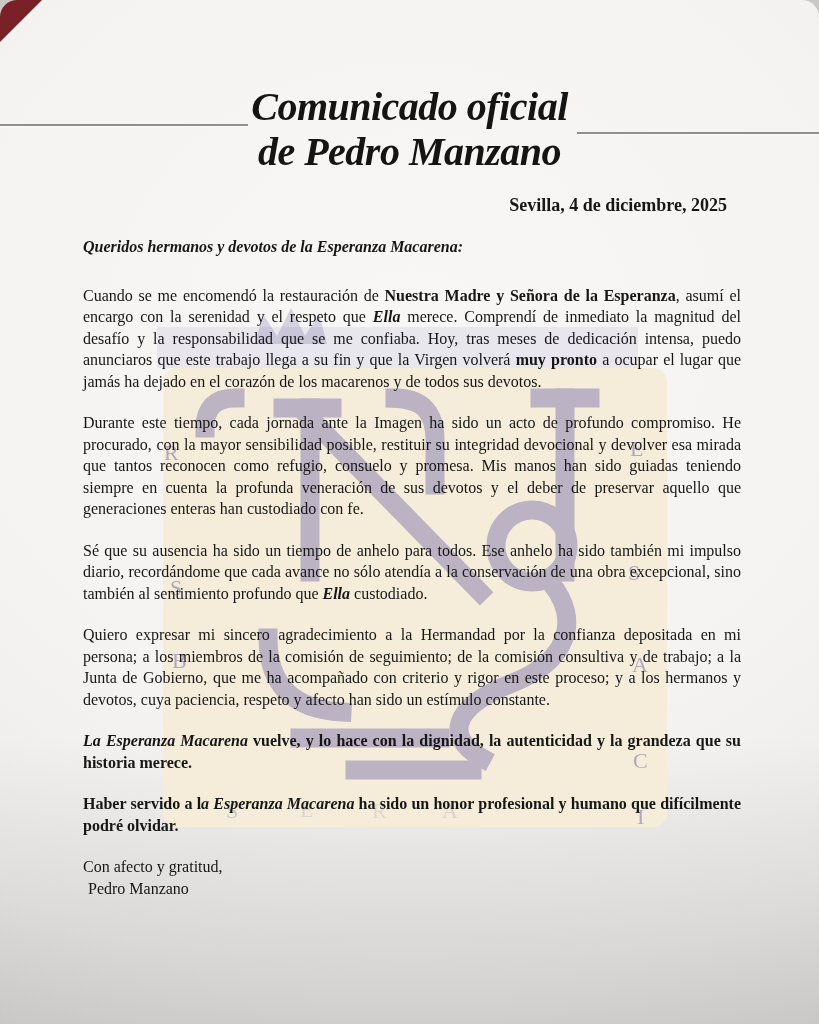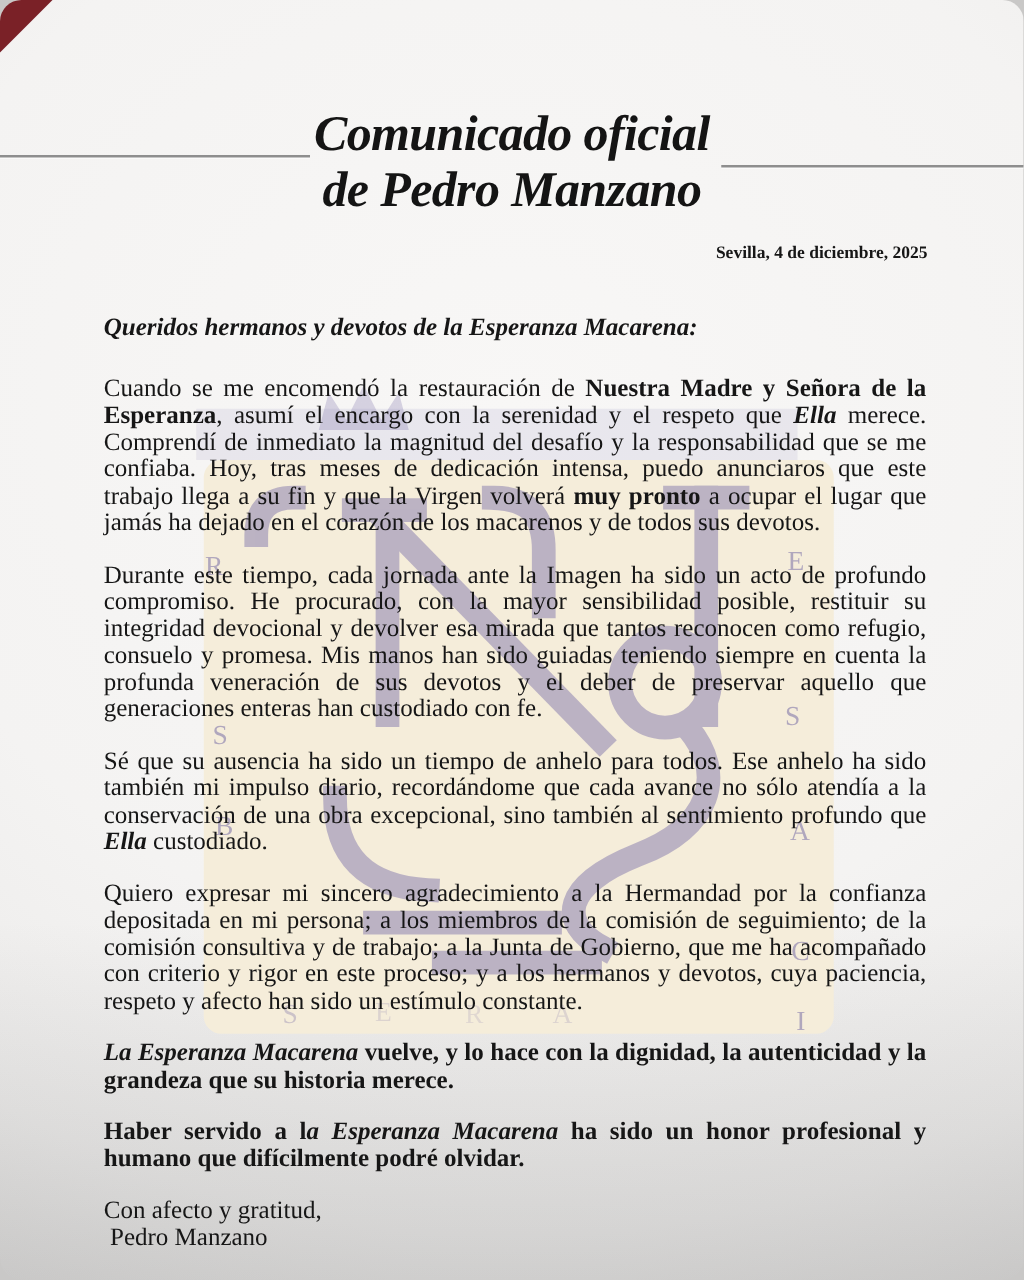--- a/index.html
+++ b/index.html
@@ -13,28 +13,28 @@
   }
   
   .corner{position:absolute;top:0;left:0;width:0;height:0;z-index:6;
     border-top:42px solid #7a2127;border-right:42px solid transparent;}
   
   .title{position:absolute;top:84px;left:0;width:100%;text-align:center;z-index:4;
     font-style:italic;font-weight:bold;font-size:40px;line-height:45px;letter-spacing:-0.5px;color:#141414;}
   .rule{position:absolute;height:2px;background:#8e8e8e;z-index:3;box-shadow:0 1px 0 rgba(255,255,255,.7);}
   .rule-left{top:124px;left:0;width:248px;}
   .rule-right{top:132px;left:577px;width:242px;}
-  .dateline{position:absolute;top:195px;right:77px;z-index:4;
-    font-weight:bold;font-size:14px;}
+  .dateline{position:absolute;top:195px;right:92px;z-index:4;
+    font-weight:bold;font-size:18px;}
   
   .wm{position:absolute;left:0;top:0;width:819px;height:1024px;z-index:1;}
   .wm svg{position:absolute;left:150px;top:300px;}
   .wm-letter{position:absolute;font-family:"Liberation Serif",serif;font-size:22px;color:#6e63a2;opacity:.5;z-index:2;}
   
-  .letter{position:absolute;left:83px;top:252px;width:658px;z-index:4;font-size:20px;line-height:21.5px;}
+  .letter{position:absolute;left:83px;top:236px;width:658px;z-index:4;font-size:16px;line-height:21.5px;}
   .salutation{font-weight:bold;font-style:italic;margin:0 0 27px 0;}
   .para{margin:0 0 20px 0;text-align:justify;}
   .para.bold-para{font-weight:bold;}
   .closing{margin-top:1px;}
   .closing-line{margin:0;}
   .signature{margin:0;font-weight:normal;padding-left:5px;}
 </style>
 </head>
 <body>
 

